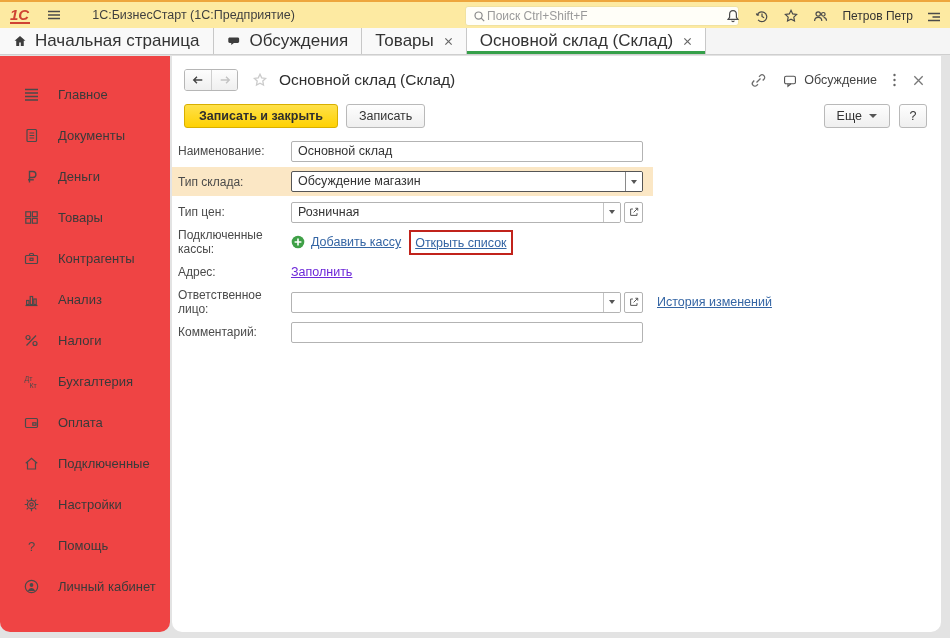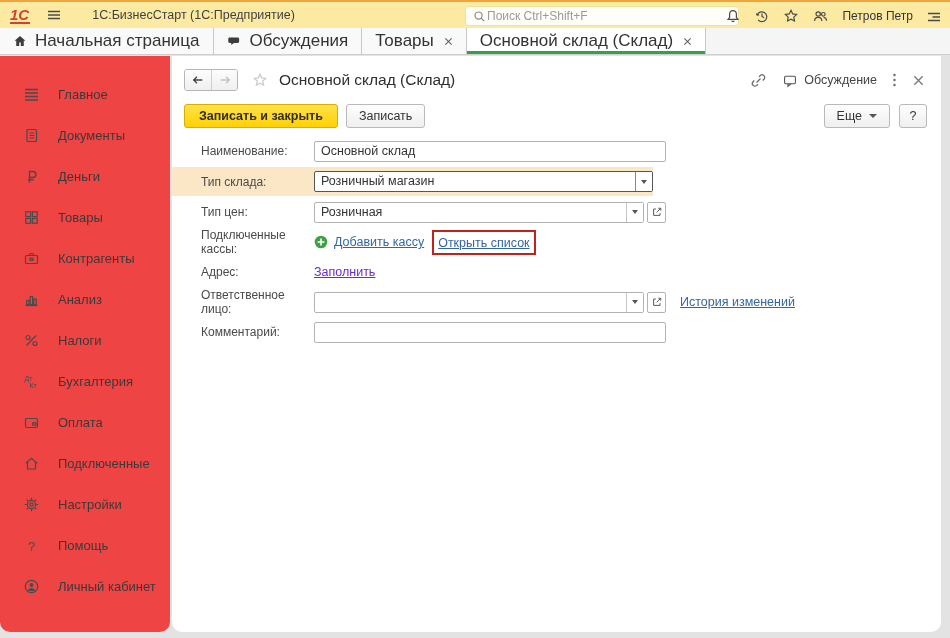--- a/index.html
+++ b/index.html
@@ -65,21 +65,21 @@
          border-radius:3px; padding:0 12px; cursor:pointer; }
   .btn-primary { background:linear-gradient(#ffe14a,#ffd103); border:1px solid #d8af00;
                  font-weight:bold; color:#2e2e2e; padding:0 14px; }
   .toolbar-right { margin-left:auto; display:flex; gap:9px; }
   .caret { width:0; height:0; border-left:4px solid transparent; border-right:4px solid transparent;
            border-top:4px solid #555; margin-left:7px; }
   .btn-help { width:28px; justify-content:center; padding:0; }
 
   
   .fields { padding:8px 0 0 0; }
-  .row { display:flex; align-items:center; min-height:22px; margin-bottom:5px; padding-left:29px; }
+  .row { display:flex; align-items:center; min-height:22px; margin-bottom:5px; padding-left:6px; }
   .flabel { width:113px; flex:none; font-size:12px; color:#4a4a4a; }
   .ctl { width:352px; display:flex; align-items:center; gap:3px; }
   .tinput { width:352px; height:21px; border:1px solid #b3b3b3; border-radius:2px;
             font-size:12.5px; color:#333; padding:0 6px;
             font-family:"Liberation Sans", sans-serif; outline:none; background:#fff; }
   .combo { flex:1; height:21px; border:1px solid #b3b3b3; border-radius:2px; background:#fff;
            display:flex; align-items:stretch; overflow:hidden; }
   .combo .cval { flex:1; font-size:12.5px; color:#333; padding:2px 6px 0 6px; white-space:nowrap; }
   .combo .dd { width:17px; border-left:1px solid #c4c4c4; display:flex; align-items:center;
                justify-content:center; cursor:pointer; background:#fff; }
@@ -387,21 +387,21 @@
 
       <div class="row">
         <span class="flabel">Наименование:</span>
         <input class="tinput" value="Основной склад" style="">
       </div>
 
       <div class="row highlight">
         <span class="flabel">Тип склада:</span>
         <div class="ctl">
           <div class="combo">
-            <span class="cval">Розничный магазин</span>
+            <span class="cval">Обсуждение магазин</span>
             <span class="dd">
                 <span class="caret"></span>
               </span>
           </div>
         </div>
       </div>
 
       <div class="row">
         <span class="flabel">Тип цен:</span>
         <div class="ctl">

